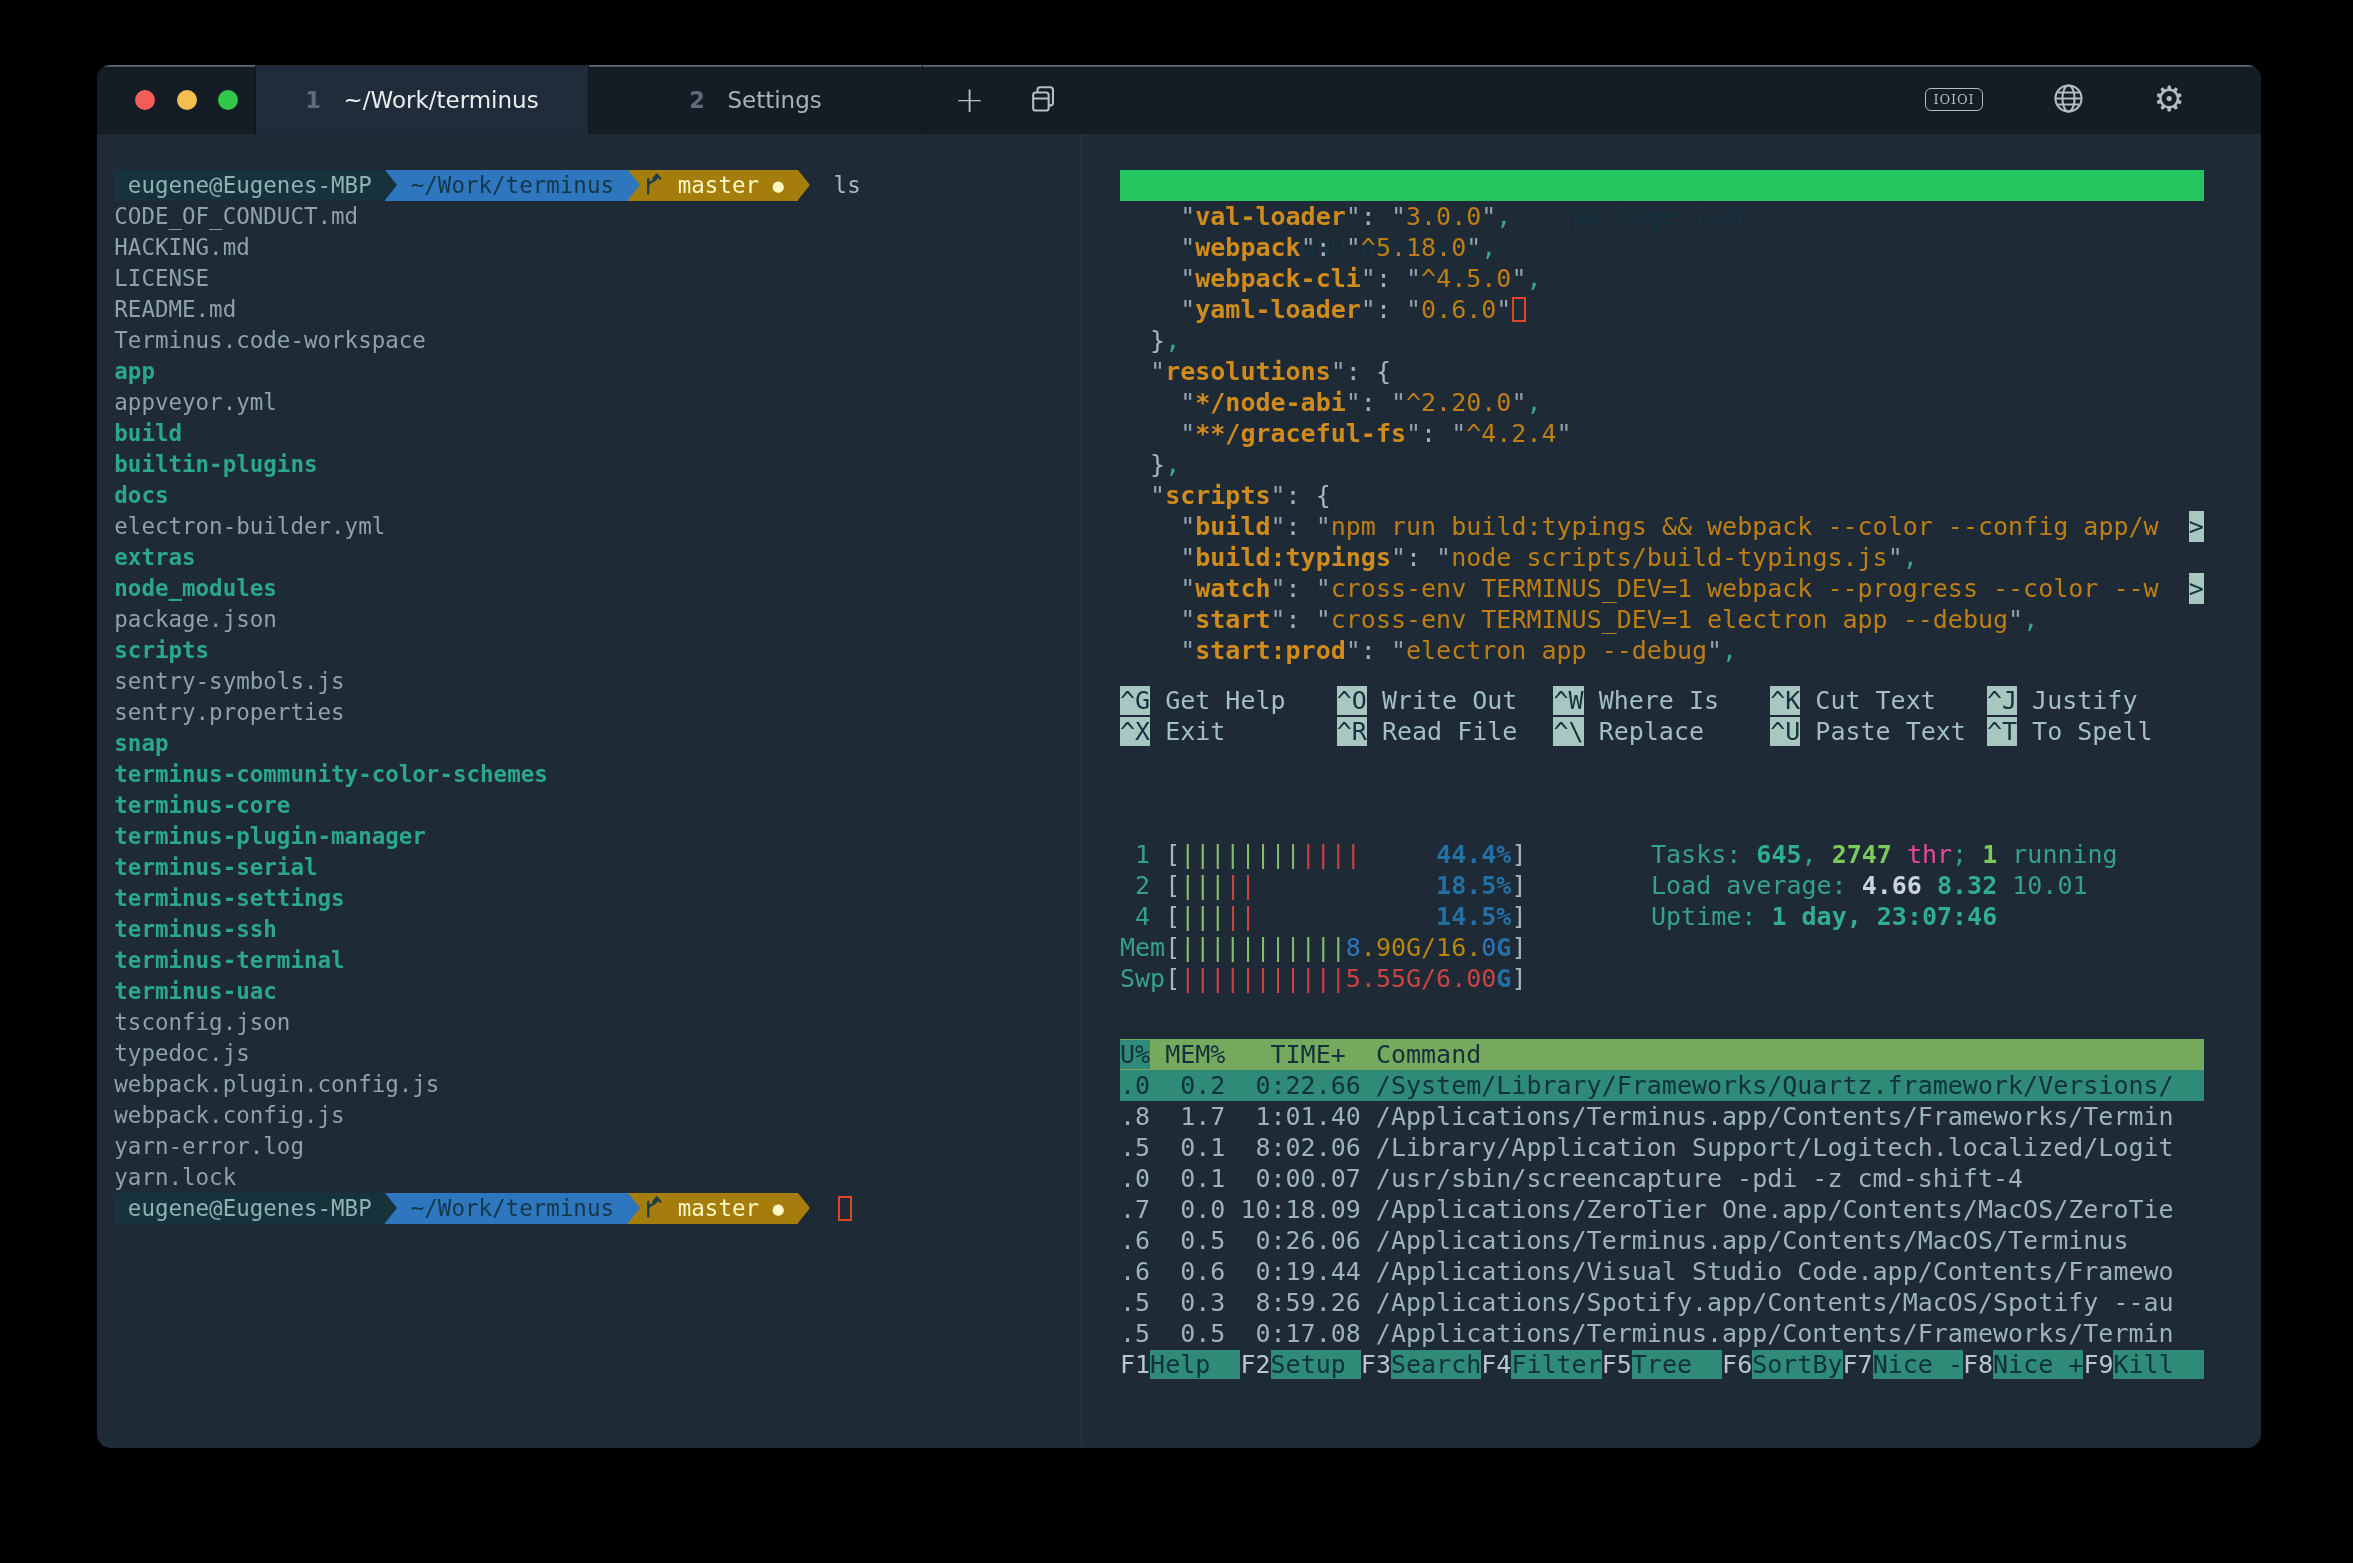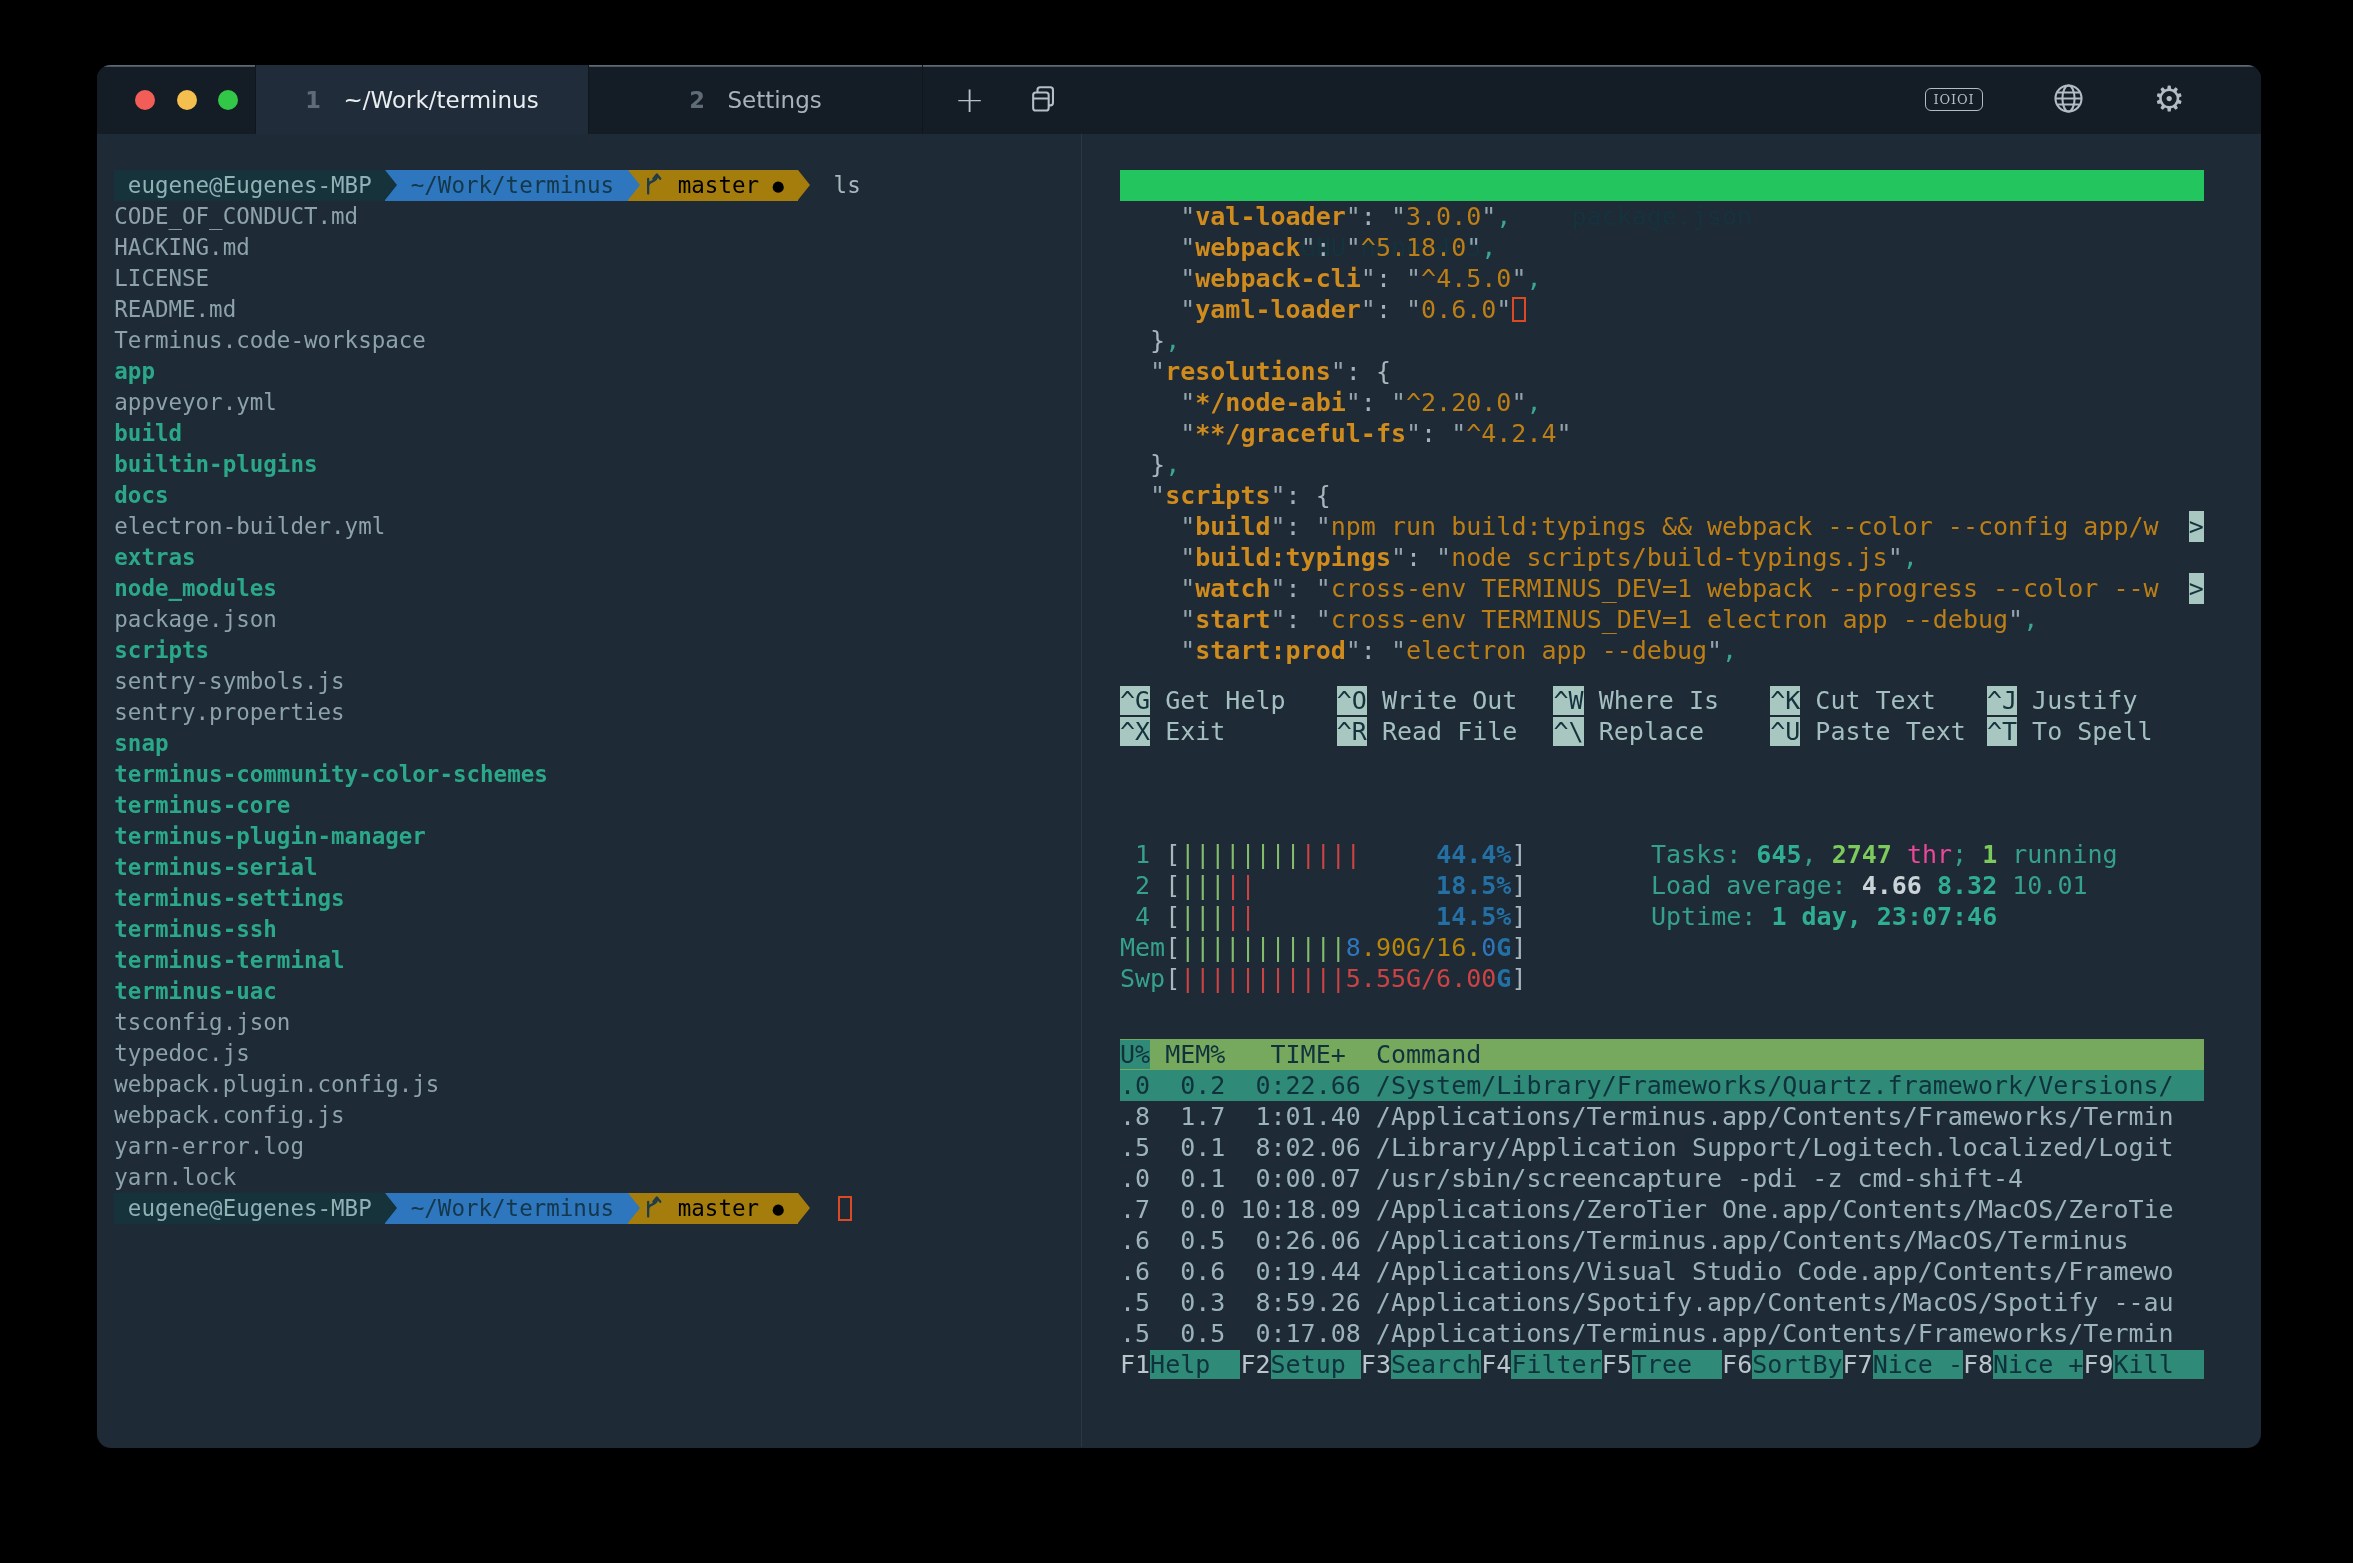--- a/index.html
+++ b/index.html
@@ -54,21 +54,21 @@
   .pseg { position:relative; display:inline-block; height:31px; }
   .pseg::after {
     content:''; position:absolute; left:100%; top:0; z-index:2;
     border-top:15.6px solid transparent; border-bottom:15.6px solid transparent;
     border-left:12px solid transparent;
   }
   .seg-host { background:#16323b; color:#8fb2b5; }
   .seg-host::after { border-left-color:#16323b; }
   .seg-path { background:#2e76bd; color:#14374a; padding-left:12px; }
   .seg-path::after { border-left-color:#2e76bd; }
-  .seg-git  { background:#a57d0d; color:#000000; padding-left:14px; }
+  .seg-git  { background:#a57d0d; color:#fef9c3; padding-left:14px; }
   .seg-git::after { border-left-color:#a57d0d; }
   .git-dot { font-size:19px; vertical-align:0.9px; }
   .branch-svg { vertical-align:-3.5px; margin-right:1.7px; }
   .cmd { margin-left:36px; color:#a7b8bf; }
   .cursor-box { display:inline-block; width:14px; height:25px; border:2.6px solid #dd4a22; vertical-align:-4.3px; }
   .prompt-cursor { margin-left:40px; align-self:center; }
 
   
   .c-file { color:#8da2ab; }
   .c-dir  { color:#2aa889; font-weight:bold; }

